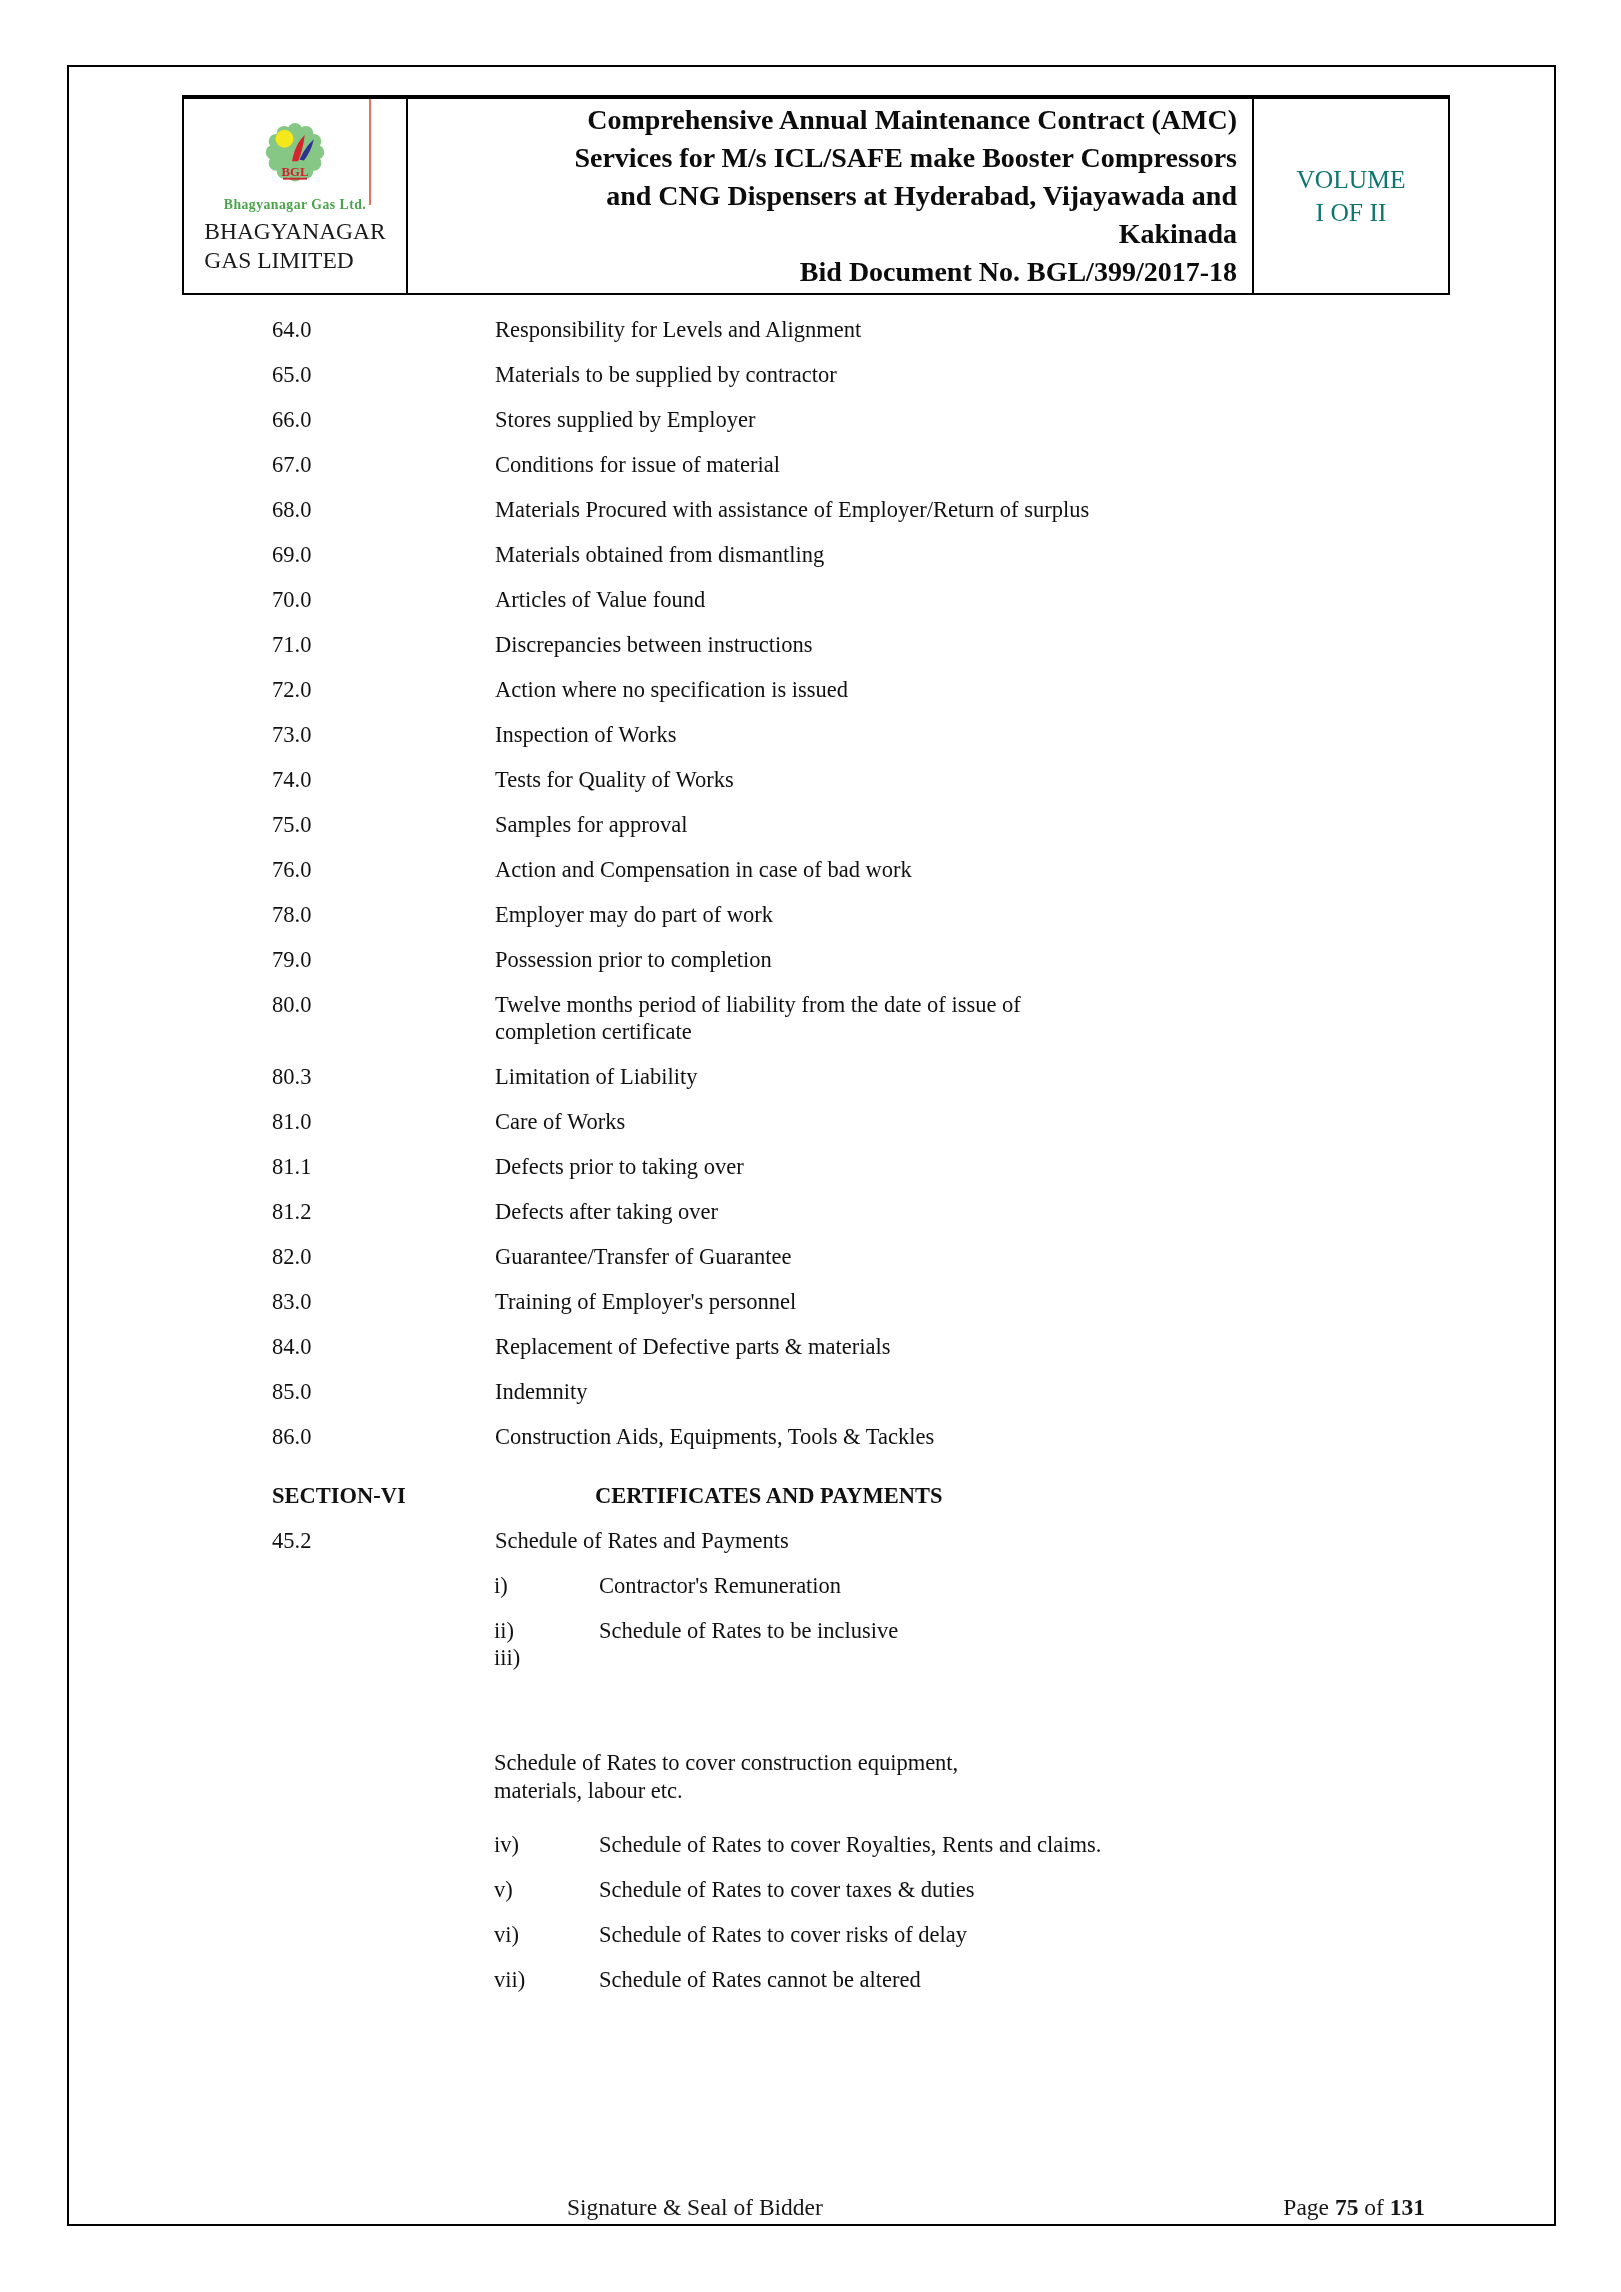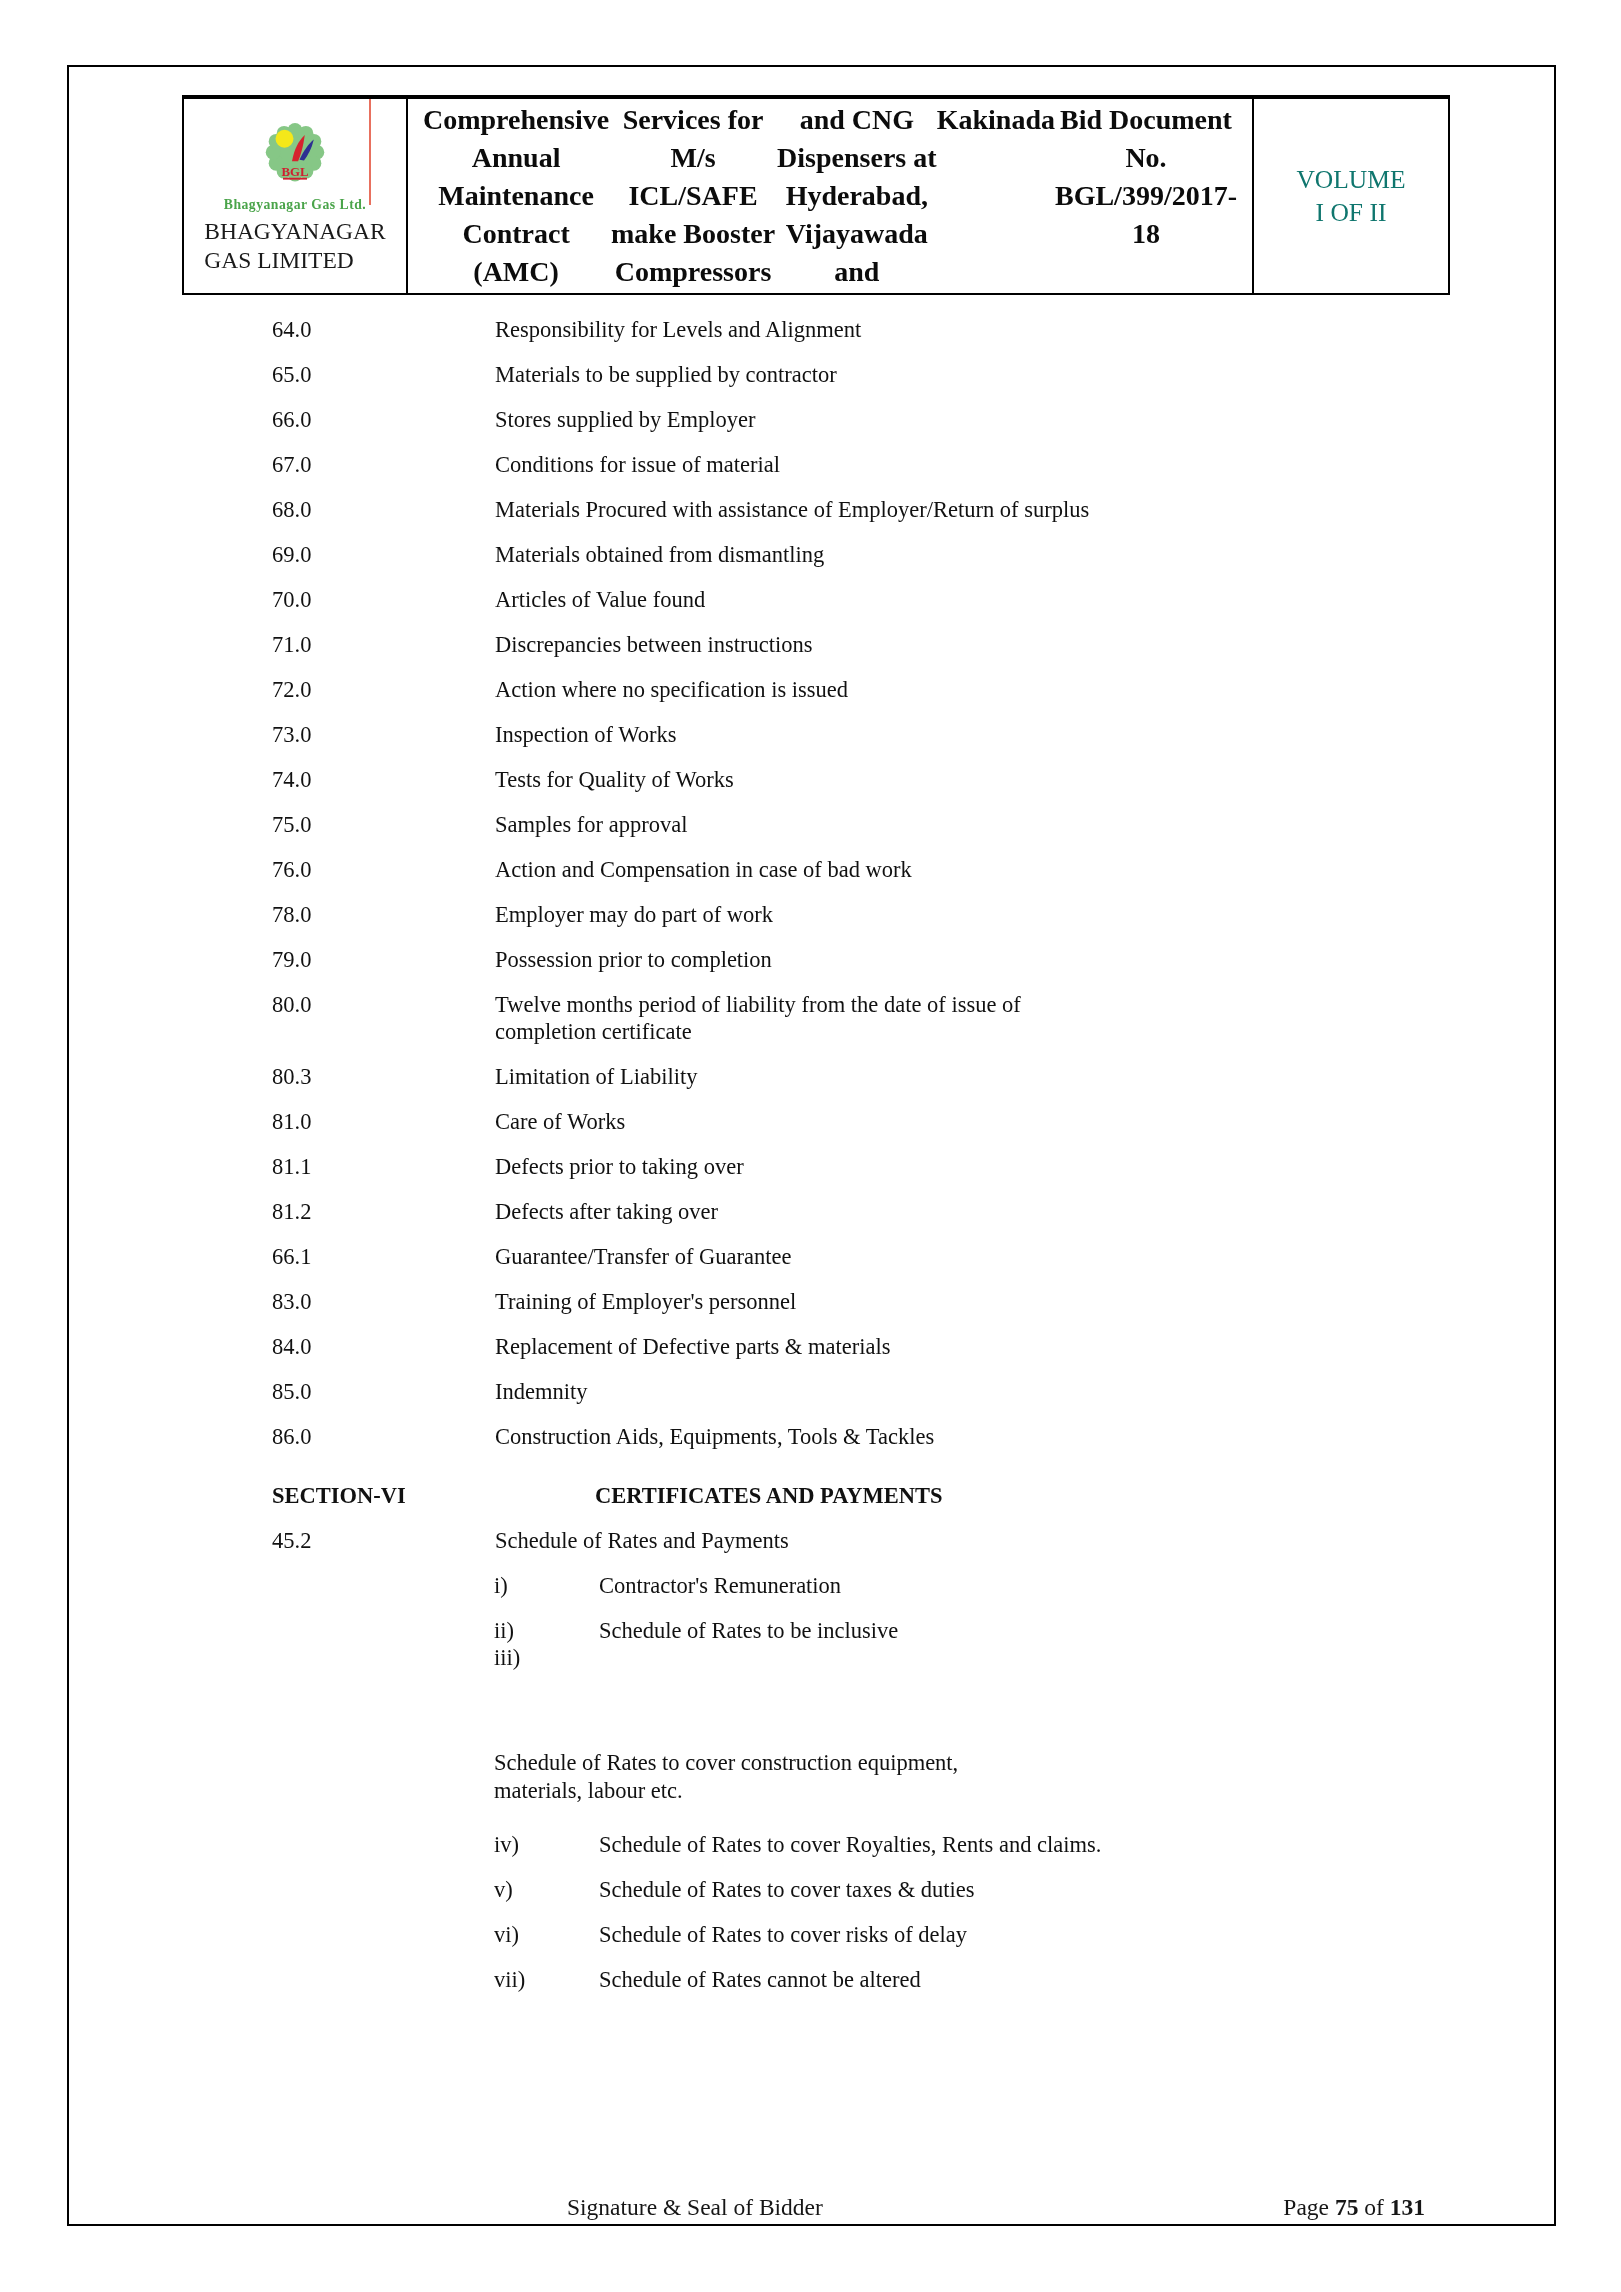--- a/index.html
+++ b/index.html
@@ -46,26 +46,27 @@
   }
   .company-name{
     margin-top:3.9px;
     font-size:23.5px;line-height:29px;
     text-align:left;color:#1a1a1a;
   }
   .title-cell{
     flex:1;
     border-right:2px solid #000000;
     box-sizing:border-box;
-    display:flex;flex-direction:row;justify-content:center;
+    display:flex;flex-direction:column;justify-content:center;
     text-align:center;
     font-weight:bold;
     font-size:28px;line-height:38px;
     color:#0c0c0c;
     padding:2px 15px;
+    align-items:flex-end;
   }
   .volume-cell{
     width:194px;
     display:flex;flex-direction:column;justify-content:center;
     text-align:center;
     font-size:25.5px;line-height:33px;
     color:#0f766e;
   }
   
   .toc{
@@ -227,21 +228,21 @@
         </div>
         <div class="toc-row">
           <span class="num-col">81.1</span>
           <span class="desc-col"><span>Defects prior to taking over</span></span>
         </div>
         <div class="toc-row">
           <span class="num-col">81.2</span>
           <span class="desc-col"><span>Defects after taking over</span></span>
         </div>
         <div class="toc-row">
-          <span class="num-col">66.1</span>
+          <span class="num-col">82.0</span>
           <span class="desc-col"><span>Guarantee/Transfer of Guarantee</span></span>
         </div>
         <div class="toc-row">
           <span class="num-col">83.0</span>
           <span class="desc-col"><span>Training of Employer's personnel</span></span>
         </div>
         <div class="toc-row">
           <span class="num-col">84.0</span>
           <span class="desc-col"><span>Replacement of Defective parts &amp; materials</span></span>
         </div>

